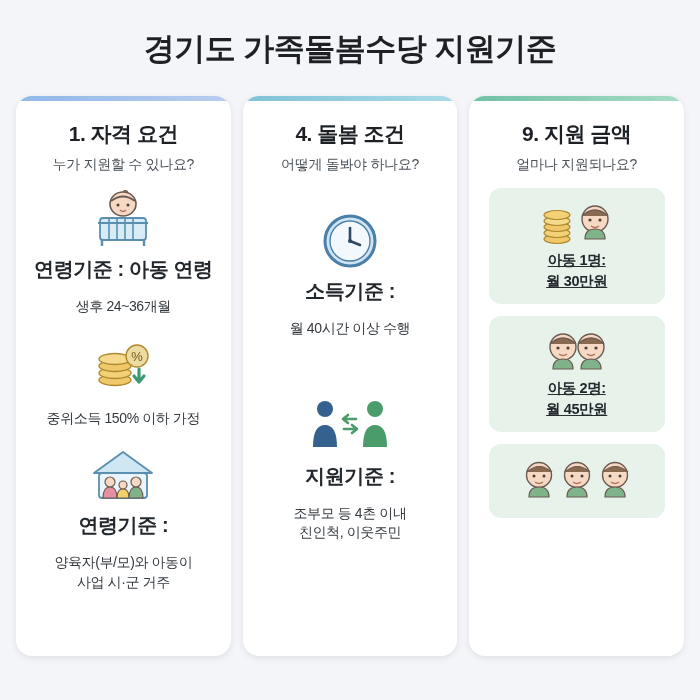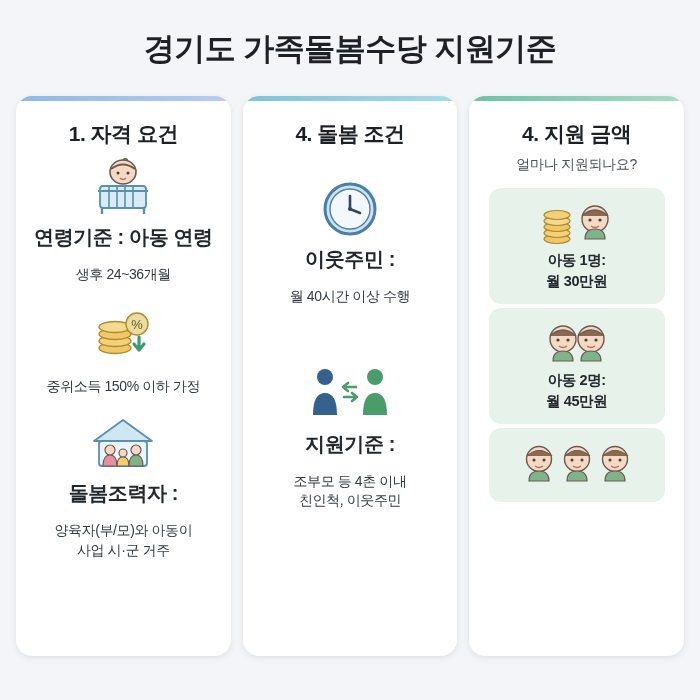--- a/index.html
+++ b/index.html
@@ -104,23 +104,24 @@
   .spacer-sm { height: 6px; }
   .spacer-md { height: 22px; }
   .spacer-lg { height: 46px; }
 
   
   .pill {
     width: 176px;
     background: #e6f2ea;
     border-radius: 12px;
     padding: 10px 8px 12px 8px;
-    margin-bottom: 4px;
+    margin-bottom: 12px;
     box-sizing: border-box;
     text-align: center;
+    text-decoration: underline;
   }
   .pill .icon-wrap { height: 50px; margin-bottom: 2px; }
   .pill-label {
     font-size: 14.5px;
     font-weight: bold;
     color: #22272c;
     line-height: 1.45;
     letter-spacing: -0.4px;
   }
   svg { display: block; }
@@ -129,20 +130,21 @@
 <body>
 
 <div class="page">
 
   <h1 class="title">경기도 가족돌봄수당 지원기준</h1>
 
   <div class="columns">
 
     <div class="card c1">
       <div class="card-title">1. 자격 요건</div>
+      <div class="card-sub">누가 지원할 수 있나요?</div>
 
       <div class="block">
         <div class="icon-wrap">
           <svg width="66" height="58" viewBox="0 0 66 58">
 
             <ellipse cx="33" cy="14" rx="13" ry="12" fill="#f6d9c4" stroke="#6b5a50" stroke-width="1.6"></ellipse>
             <path d="M21 11 q12 -9 24 0" fill="none" stroke="#6b5a50" stroke-width="1.8"></path>
             <path d="M33 2 q3 -3 5 1" fill="none" stroke="#6b5a50" stroke-width="1.6"></path>
             <circle cx="28" cy="15" r="1.5" fill="#4a4038"></circle>
             <circle cx="38" cy="15" r="1.5" fill="#4a4038"></circle>
@@ -190,42 +192,43 @@
             <rect x="11" y="27" width="48" height="25" rx="3" fill="#eaf4fa" stroke="#5b8fb0" stroke-width="1.8"></rect>
 
             <circle cx="22" cy="36" r="5" fill="#f6d9c4" stroke="#6b5a50" stroke-width="1.2"></circle>
             <path d="M15 52 q0 -11 7 -11 q7 0 7 11 z" fill="#e58fa0" stroke="#6b5a50" stroke-width="1.2"></path>
             <circle cx="35" cy="39" r="4" fill="#f6d9c4" stroke="#6b5a50" stroke-width="1.2"></circle>
             <path d="M29 52 q0 -9 6 -9 q6 0 6 9 z" fill="#f2d06a" stroke="#6b5a50" stroke-width="1.2"></path>
             <circle cx="48" cy="36" r="5" fill="#f6d9c4" stroke="#6b5a50" stroke-width="1.2"></circle>
             <path d="M41 52 q0 -11 7 -11 q7 0 7 11 z" fill="#7fb48a" stroke="#6b5a50" stroke-width="1.2"></path>
           </svg>
         </div>
-        <div class="b-label">돌봄조력자 :</div>
+        <div class="b-label">연령기준 :</div>
         <div class="b-text" style="white-space: pre-line;">양육자(부/모)와 아동이
 사업 시·군 거주</div>
       </div>
     </div>
 
     <div class="card c2">
       <div class="card-title">4. 돌봄 조건</div>
+      <div class="card-sub">어떻게 돌봐야 하나요?</div>
 
       <div class="spacer-md"></div>
 
       <div class="block">
         <div class="icon-wrap">
           <svg width="62" height="62" viewBox="0 0 62 62">
             <circle cx="31" cy="31" r="25" fill="#cfe3f2" stroke="#4a7fa8" stroke-width="3"></circle>
             <circle cx="31" cy="31" r="20" fill="#f2f8fc" stroke="#4a7fa8" stroke-width="1.4"></circle>
             <line x1="31" y1="31" x2="31" y2="18" stroke="#2f4a60" stroke-width="2.6" stroke-linecap="round"></line>
             <line x1="31" y1="31" x2="41" y2="35" stroke="#2f4a60" stroke-width="2.6" stroke-linecap="round"></line>
             <circle cx="31" cy="31" r="2" fill="#2f4a60"></circle>
           </svg>
         </div>
-        <div class="b-label">이웃주민 :</div>
+        <div class="b-label">소득기준 :</div>
         <div class="b-text">월 40시간 이상 수행</div>
       </div>
 
       <div class="spacer-lg"></div>
 
       <div class="block">
         <div class="icon-wrap">
           <svg width="84" height="58" viewBox="0 0 84 58">
             <circle cx="17" cy="12" r="8" fill="#35618e"></circle>
             <path d="M5 50 q0 -22 12 -22 q12 0 12 22 z" fill="#35618e"></path>
@@ -235,21 +238,21 @@
             <path d="M48 32 l-12 0 M44 28 l5 4 l-5 4" fill="none" stroke="#4a9c6a" stroke-width="2.6" stroke-linecap="round" stroke-linejoin="round"></path>
           </svg>
         </div>
         <div class="b-label">지원기준 :</div>
         <div class="b-text" style="white-space: pre-line;">조부모 등 4촌 이내
 친인척, 이웃주민</div>
       </div>
     </div>
 
     <div class="card c3">
-      <div class="card-title">4. 지원 금액</div>
+      <div class="card-title">9. 지원 금액</div>
       <div class="card-sub">얼마나 지원되나요?</div>
 
       <div class="pill">
         <div class="icon-wrap">
           <svg width="96" height="48" viewBox="0 0 96 48">
             <g stroke="#b08a2e" stroke-width="1.2">
               <ellipse cx="28" cy="40" rx="13" ry="4.5" fill="#f0c86a"></ellipse>
               <ellipse cx="28" cy="34" rx="13" ry="4.5" fill="#f3d277"></ellipse>
               <ellipse cx="28" cy="28" rx="13" ry="4.5" fill="#f0c86a"></ellipse>
               <ellipse cx="28" cy="22" rx="13" ry="4.5" fill="#f5d98d"></ellipse>

